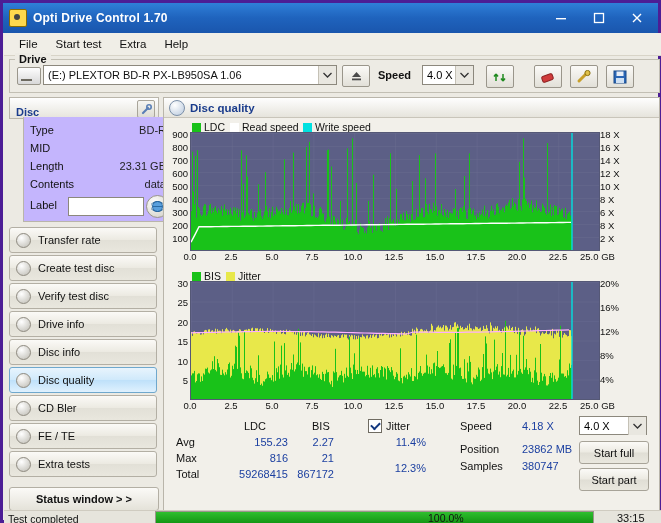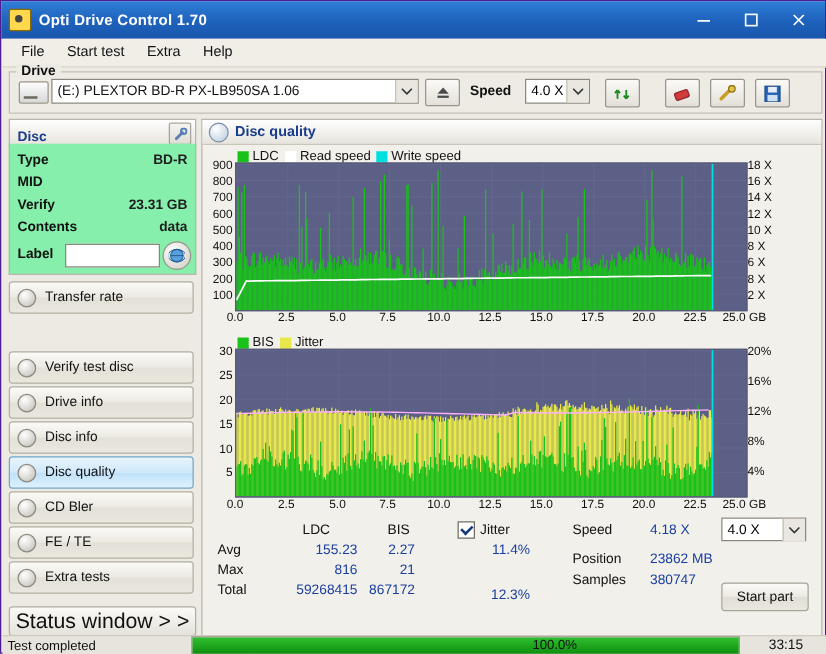--- a/index.html
+++ b/index.html
@@ -6,21 +6,21 @@
   body{
     width:661px;height:523px;overflow:hidden;
     font-family:"Liberation Sans", sans-serif;
     font-size:11px;
     background:#d6d2c6;
     -webkit-font-smoothing:none;
   }
   .win{
     position:absolute;left:0;top:0;width:661px;height:523px;
     background:#eceae3;
-    border:1px solid #4c1d95;
+    border:3px solid #4c1d95;
     box-sizing:border-box;
   }
   
   .titlebar{
     position:absolute;left:0;top:0;width:100%;height:30px;
     background:linear-gradient(to bottom,#2f7fd8 0%,#1f63bd 50%,#1a56ad 100%);
     display:flex;align-items:center;
   }
   .title-icon{
     width:16px;height:16px;margin-left:6px;margin-right:6px;
@@ -89,22 +89,22 @@
   .disc-hdr{
     position:absolute;left:6px;top:94px;width:148px;height:20px;
     background:linear-gradient(to bottom,#fefefe,#e6e4dc);border:1px solid #b9b5aa;
     display:flex;align-items:flex-end;
   }
   .disc-hdr .t{font-weight:bold;color:#1a3c8c;font-size:11px;margin-left:6px;}
   .disc-hdr .ic{margin-left:auto;margin-right:3px;width:16px;height:16px;
     background:linear-gradient(to bottom,#f6f5f1,#dedcd3);border:1px solid #a9a59a;border-radius:2px;
     display:flex;align-items:center;justify-content:center;}
   .disc-box{
-    position:absolute;left:6px;top:114px;width:148px;height:104px;
-    background:#86efac;border:1px solid #b9b5aa;border-top:none;font-weight:bold;
+    position:absolute;left:20px;top:114px;width:148px;height:104px;
+    background:#c4b5fd;border:1px solid #b9b5aa;border-top:none;
   }
   .row{position:absolute;left:0;width:148px;height:17px;display:flex;align-items:center;}
   .row .k{width:60px;padding-left:6px;font-size:11px;color:#111;}
   .row .v{font-size:11px;color:#1f1f1f;text-align:right;width:76px;}
   .v.blue{color:#1b3fa0;}
   .label-input{
     position:absolute;left:44px;top:80px;width:74px;height:17px;background:#fff;border:1px solid #8c887d;
   }
   .label-btn{
     position:absolute;left:122px;top:78px;width:21px;height:21px;border-radius:50%;
@@ -122,21 +122,21 @@
     background:linear-gradient(to bottom,#e8f4fd 0%,#cfe9fb 50%,#bfe1fa 52%,#dff1fe 100%);
     border-color:#6fa8cd;
   }
   .sidebtn .cir{
     width:13px;height:13px;border-radius:50%;margin-left:6px;margin-right:7px;
     background:radial-gradient(circle at 35% 30%,#ffffff,#bdbbb2);border:1px solid #8e8a80;flex:none;
   }
   .statusbtn{
     position:absolute;left:6px;top:484px;width:148px;height:22px;
     background:linear-gradient(to bottom,#fbfaf7,#e4e2d9);border:1px solid #b3afa4;border-radius:3px;
-    display:flex;align-items:center;justify-content:center;font-size:17px;color:#111;
+    display:flex;align-items:center;justify-content:center;font-size:11px;color:#111;font-weight:bold;
   }
   
   .qpanel{
     position:absolute;left:160px;top:94px;width:495px;height:412px;
     background:#f2f0ea;border:1px solid #b9b5aa;
   }
   .qhdr{
     position:absolute;left:0;top:0;width:495px;height:19px;
     background:linear-gradient(to bottom,#fefefe,#e6e4dc);border-bottom:1px solid #c9c5ba;
     display:flex;align-items:center;
@@ -279,21 +279,21 @@
   </div>
   <div class="disc-box">
     <div class="row" style="top:4px">
       <span class="k">Type</span>
       <span class="v">BD-R</span>
     </div>
     <div class="row" style="top:22px">
       <span class="k">MID</span>
     </div>
     <div class="row" style="top:40px">
-      <span class="k">Verify</span>
+      <span class="k">Length</span>
       <span class="v">23.31 GB</span>
     </div>
     <div class="row" style="top:58px">
       <span class="k">Contents</span>
       <span class="v">data</span>
     </div>
     <div class="row" style="top:79px">
       <span class="k">Label</span>
     </div>
     <div class="label-input"></div>
@@ -301,20 +301,24 @@
       <svg width="13" height="13" viewBox="0 0 13 13">
           <circle cx="6.5" cy="6.5" r="5" fill="#5aa0dd" stroke="#2b6ca8"></circle>
           <path d="M1.5 6.5 h10 M6.5 1.5 a7 5 0 0 1 0 10 a7 5 0 0 1 0 -10" fill="none" stroke="#1e5d96" stroke-width=".8"></path>
         </svg>
     </div>
   </div>
 
   <div class="sidebtn" style="top:224px">
     <span class="cir"></span>
     <span>Transfer rate</span>
+  </div>
+  <div class="sidebtn" style="top:252px">
+    <span class="cir"></span>
+    <span>Create test disc</span>
   </div>
   <div class="sidebtn" style="top:308px">
     <span class="cir"></span>
     <span>Drive info</span>
   </div>
   <div class="sidebtn" style="top:280px">
     <span class="cir"></span>
     <span>Verify test disc</span>
   </div>
   <div class="sidebtn" style="top:336px">
@@ -1614,37 +1618,38 @@
     <div class="stat blue r" style="left:56px;top:354px;width:68px">816</div>
     <div class="stat blue r" style="left:130px;top:354px;width:40px">21</div>
 
     <div class="stat" style="left:12px;top:370px">Total</div>
     <div class="stat blue r" style="left:36px;top:370px;width:88px">59268415</div>
     <div class="stat blue r" style="left:126px;top:370px;width:44px">867172</div>
 
     <div class="chk" style="left:204px;top:321px"></div>
     <div class="stat" style="left:222px;top:322px">Jitter</div>
     <div class="stat blue r" style="left:200px;top:338px;width:62px">11.4%</div>
-    <div class="stat blue r" style="left:200px;top:374px;width:62px">12.3%</div>
+    <div class="stat blue r" style="left:200px;top:364px;width:62px">12.3%</div>
 
     <div class="stat" style="left:296px;top:322px">Speed</div>
     <div class="stat blue" style="left:358px;top:322px">4.18 X</div>
     <div class="stat" style="left:296px;top:345px">Position</div>
     <div class="stat blue" style="left:358px;top:345px">23862 MB</div>
     <div class="stat" style="left:296px;top:362px">Samples</div>
     <div class="stat blue" style="left:358px;top:362px">380747</div>
 
     <div class="combo2" style="left:415px;top:318px;width:68px;height:19px">
       <span>4.0 X</span>
       <span class="combo-arrow">
         <svg width="9" height="6" viewBox="0 0 9 6">
             <path d="M0.5 1 L4.5 5 L8.5 1" fill="none" stroke="#333" stroke-width="1.3"></path>
           </svg>
       </span>
     </div>
+    <div class="bigbtn" style="left:415px;top:343px;width:68px;height:21px">Start full</div>
     <div class="bigbtn" style="left:415px;top:370px;width:68px;height:21px">Start part</div>
   </div>
 
   <div class="statusbar">
     <span class="st-text">Test completed</span>
   </div>
   <div class="progress">
     <div class="fill" id="progFill" style="width: 100%;"></div>
   </div>
   <div class="pct">100.0%</div>

